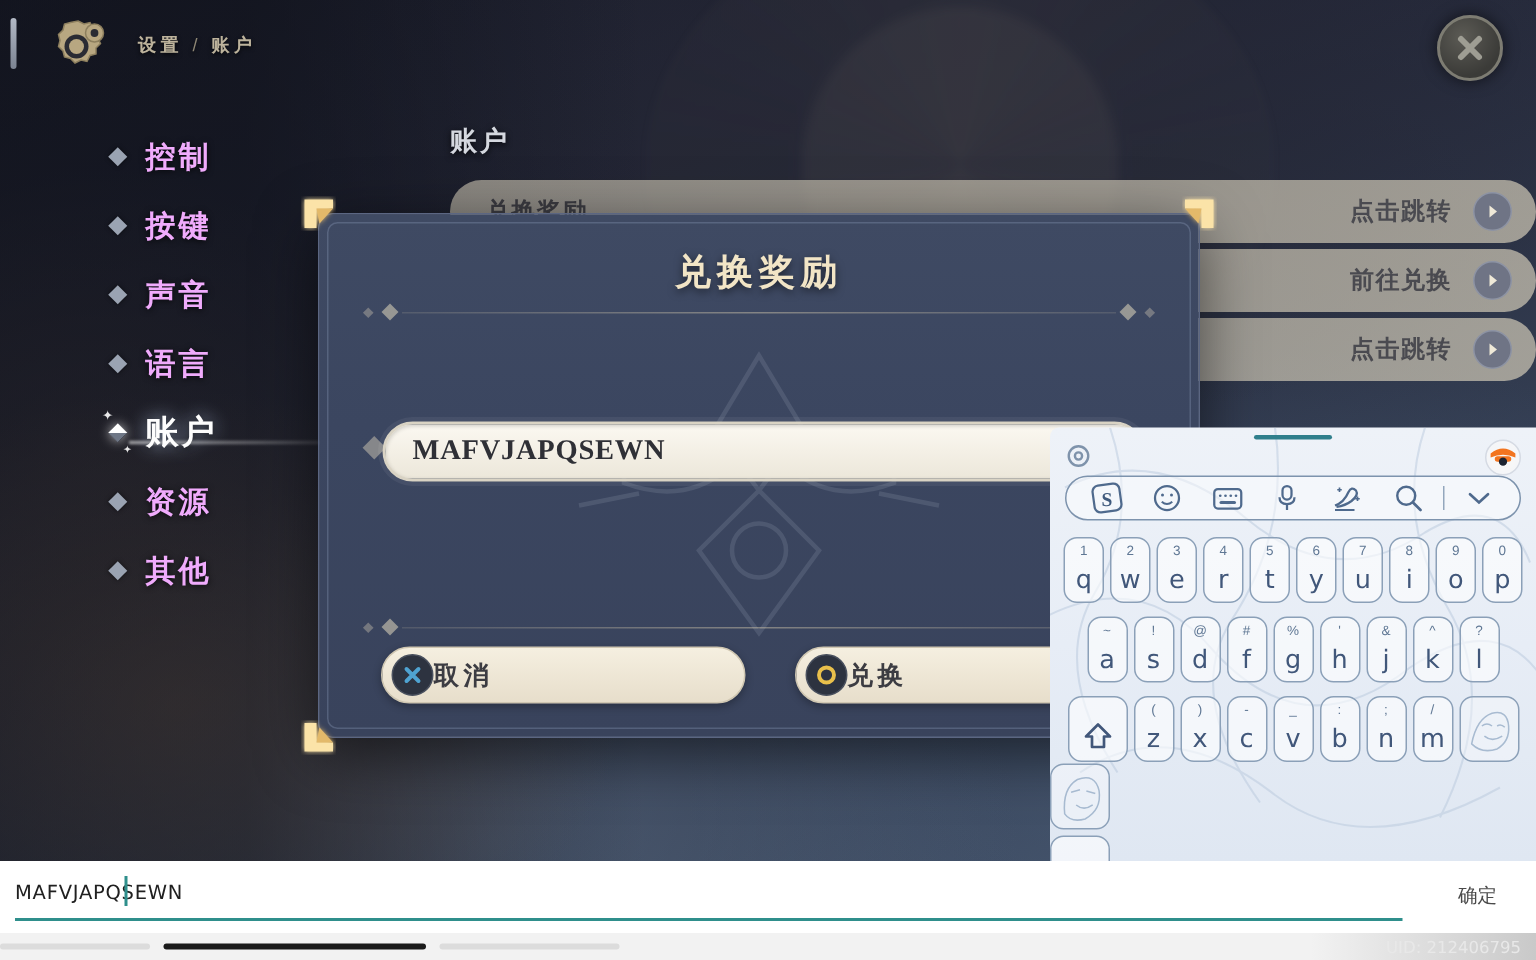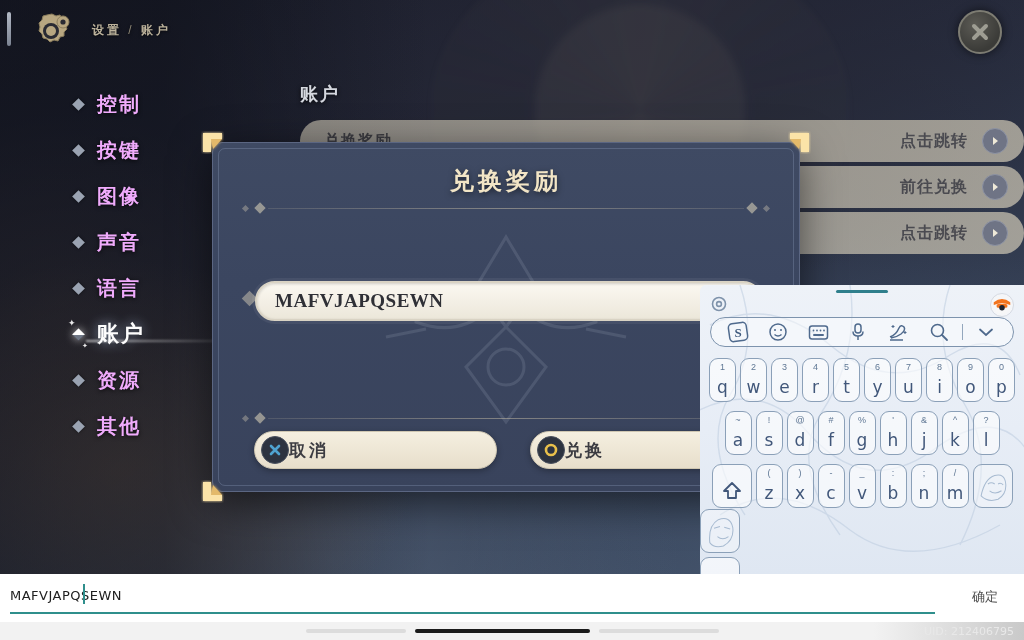--- a/index.html
+++ b/index.html
@@ -200,21 +200,21 @@
     position:absolute; left:0; top:574px; width:1024px; height:48px; background:#ffffff;
   }
   #ime-text{ position:absolute; left:10px; top:14px; font-size:13px; color:#202020;
     letter-spacing:.5px; font-family:"DejaVu Sans",sans-serif; }
   #ime-caret{ position:absolute; left:83px; top:10px; width:2px; height:20px; background:#2f8f8c; }
   #ime-underline{ position:absolute; left:10px; top:38px; width:925px; height:2px; background:#2f8f8c; }
   #ime-confirm{ position:absolute; right:26px; top:14px; font-size:13px; color:#4a4a4a; cursor:pointer; }
 
   
   #navbar{ position:absolute; left:0; top:622px; width:1024px; height:18px;
-    background:#f2f2f2; display:flex; align-items:center; justify-content:center; gap:9px; }
+    background:#f2f2f2; display:flex; align-items:center; gap:9px; }
   .nav-seg{ height:4px; border-radius:2px; }
   #nav-left{ width:100px; background:#dcdcdc; }
   #nav-center{ width:175px; background:#1b1b1b; }
   #nav-right{ width:120px; background:#dcdcdc; }
   #uid{ position:absolute; right:10px; top:3px; font-size:11px; color:#e8e8e8;
     font-family:"DejaVu Sans",sans-serif; }
   #uid-bg{ position:absolute; right:0; top:0; width:150px; height:18px;
     background:linear-gradient(90deg,rgba(255,255,255,0),#c9c9c9); }
 </style>
 </head>
@@ -254,24 +254,20 @@
 </div>
 
 <div id="sidebar">
     <div class="nav-item">
       <span class="nav-diamond"></span>
       <span class="nav-label">控制</span>
     </div>
     <div class="nav-item">
       <span class="nav-diamond"></span>
       <span class="nav-label">按键</span>
-    </div>
-    <div class="nav-item">
-      <span class="nav-diamond"></span>
-      <span class="nav-label">图像</span>
     </div>
     <div class="nav-item">
       <span class="nav-diamond"></span>
       <span class="nav-label">声音</span>
     </div>
     <div class="nav-item">
       <span class="nav-diamond"></span>
       <span class="nav-label">语言</span>
     </div>
     <div class="nav-item active">

